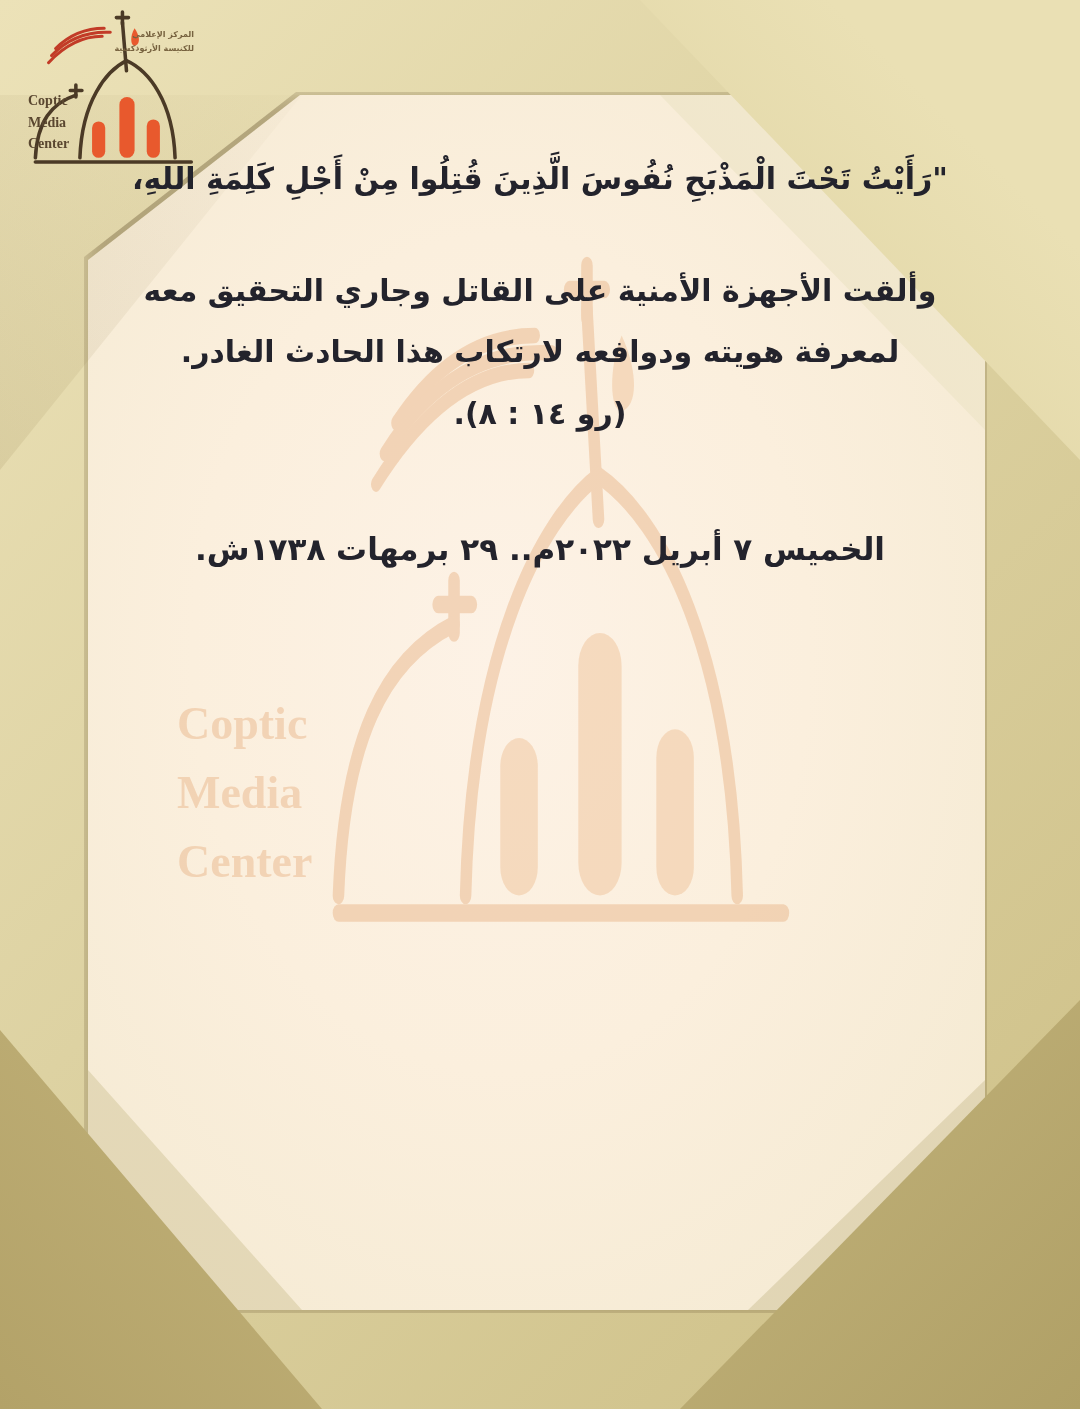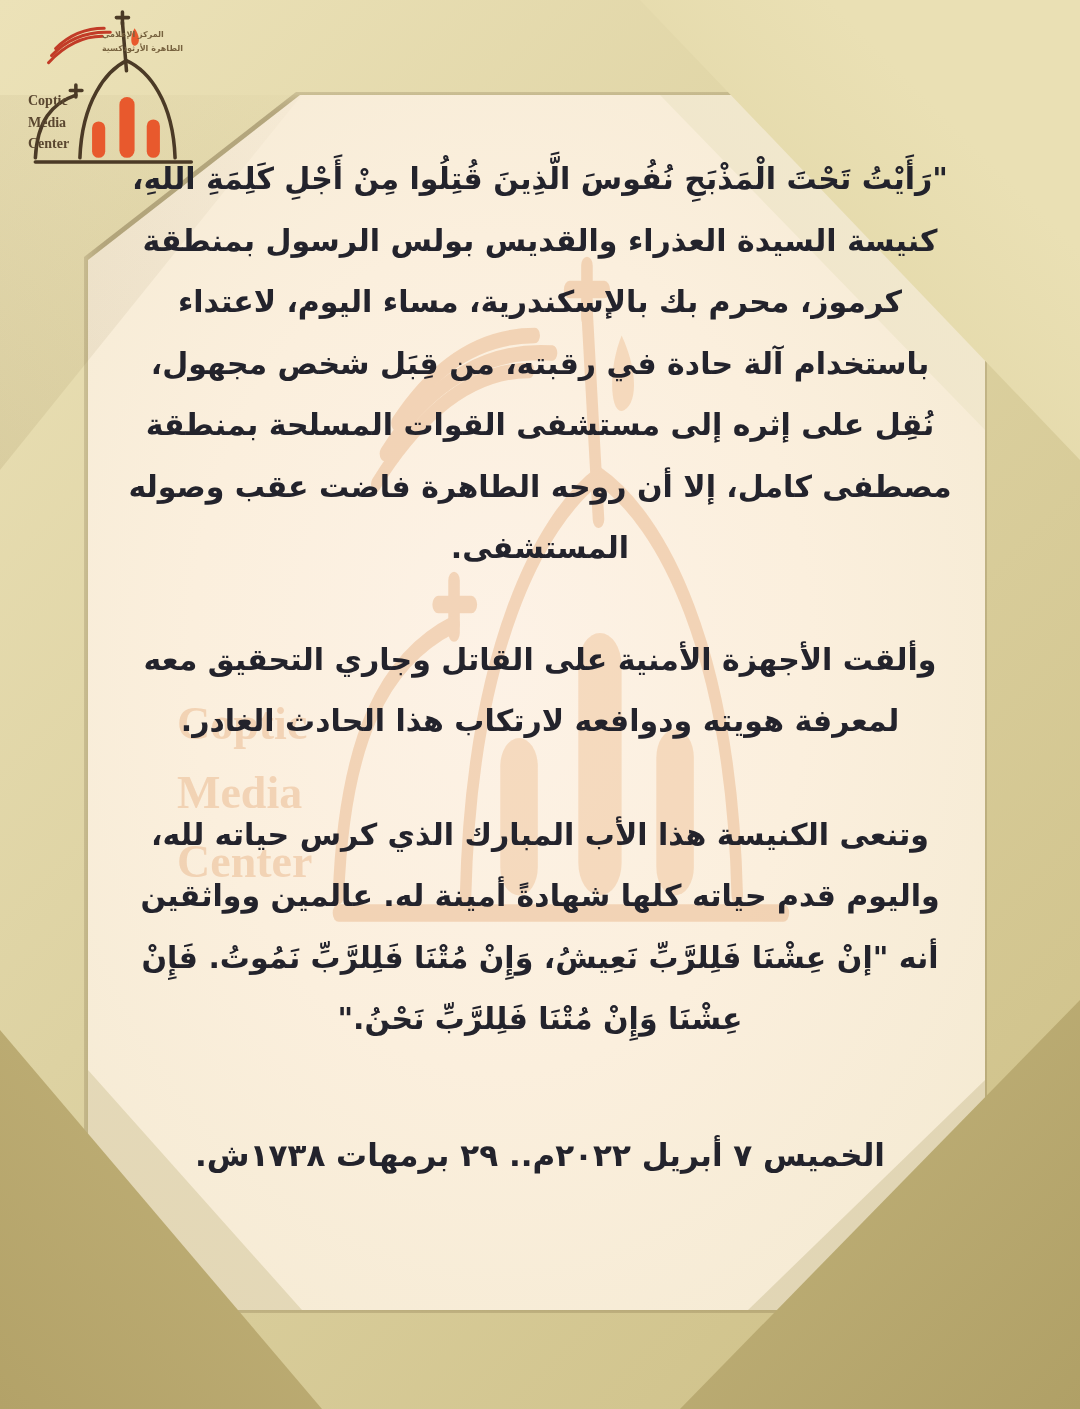--- a/index.html
+++ b/index.html
@@ -43,21 +43,21 @@
   .cmc-art .drop{fill:var(--b);}
   .cmc-art .swoosh{fill:none;stroke:var(--s);stroke-linecap:round;}
   .logo{position:absolute;left:20px;top:8px;width:215px;height:162px;z-index:6;}
   .logo-art{--c:#4b3a26;--b:#e8592d;--s:#c23b27;position:absolute;inset:0;width:100%;height:100%;}
   .logo-art .line{stroke-width:3.5;}
   .logo-art .swoosh{stroke-width:3;}
   .logo-en{position:absolute;left:8px;top:82px;z-index:2;
     font-family:"Liberation Serif",serif;font-weight:bold;font-size:14px;
     color:#5a4730;line-height:1.55;}
   .logo-ar{position:absolute;left:82px;top:20px;width:92px;z-index:2;
-    font-size:8px;font-weight:bold;color:#77623f;text-align:left;line-height:1.7;direction:rtl;}
+    font-size:8px;font-weight:bold;color:#77623f;text-align:right;line-height:1.7;direction:rtl;}
   .watermark{position:absolute;left:165px;top:248px;width:740px;height:700px;opacity:.5;z-index:2;}
   .wm-art{--c:#eab88d;--b:#f0c49b;--s:#eab88d;position:absolute;right:0;top:0;width:82%;height:100%;}
   .wm-art .line{stroke-width:4;}
   .wm-art .swoosh{stroke-width:3.5;}
   .wm-en{position:absolute;left:12px;top:63%;
     font-family:"Liberation Serif",serif;font-weight:bold;font-size:46px;
     color:#eab88d;line-height:1.5;}
   
   .content{
     position:absolute;left:120px;right:120px;top:148px;z-index:5;
@@ -103,23 +103,22 @@
     </svg>
     <div class="wm-en">
       <div>Coptic</div>
       <div>Media</div>
       <div>Center</div>
     </div>
   </div>
 
   <main class="content" dir="rtl">
     <p class="verse">"رَأَيْتُ تَحْتَ الْمَذْبَحِ نُفُوسَ الَّذِينَ قُتِلُوا مِنْ أَجْلِ كَلِمَةِ اللهِ،</p>
-    <p class="para1">كنيسة السيدة العذراء والقديس بولس الرسول بمنطقة كرموز، محرم بك بالإسكندرية، مساء اليوم، لاعتداء باستخدام آلة حادة في رقبته، من قِبَل شخص مجهول، نُقِل على إثره إلى مستشفى القوات المسلحة بمنطقة مصطفى كامل، إلا أن روحه الطاهرة فاضت عقب وصوله المستشفى.</p>
     <p class="para2">وألقت الأجهزة الأمنية على القاتل وجاري التحقيق معه لمعرفة هويته ودوافعه لارتكاب هذا الحادث الغادر.</p>
-    <p class="para3">وتنعى الكنيسة هذا الأب المبارك الذي كرس حياته لله، واليوم قدم حياته كلها شهادةً أمينة له. عالمين وواثقين أنه "إنْ عِشْنَا فَلِلرَّبِّ نَعِيشُ، وَإِنْ مُتْنَا فَلِلرَّبِّ نَمُوتُ. فَإِنْ عِشْنَا وَإِنْ مُتْنَا فَلِلرَّبِّ نَحْنُ."</p>
+    <p class="ref">(رو ١٤ : ٨).</p>
     <p class="date">الخميس ٧ أبريل ٢٠٢٢م.. ٢٩ برمهات ١٧٣٨ش.</p>
   </main>
 
   <div class="logo">
     <svg class="cmc-art logo-art" viewBox="0 0 210 160" preserveAspectRatio="xMidYMid meet">
       <path class="swoosh" d="M34 40 C 48 26 64 20 82 20"></path>
       <path class="swoosh" d="M30 47 C 46 30 66 23 88 24"></path>
       <path class="swoosh" d="M27 54 C 44 36 62 28 80 28"></path>
       <path class="line" d="M100 4 V16 M94 9.5 H106"></path>
       <path class="line" d="M100 14 L104 62"></path>
@@ -132,17 +131,17 @@
       <rect class="bar" x="124" y="110" width="13" height="38" rx="6.5"></rect>
       <path class="line" d="M14 152 H168"></path>
     </svg>
     <div class="logo-en">
       <div>Coptic</div>
       <div>Media</div>
       <div>Center</div>
     </div>
     <div class="logo-ar">
       <div>المركز الإعلامي</div>
-      <div>الطاهرة الأرثوذكسية</div>
+      <div>للكنيسة الأرثوذكسية</div>
     </div>
   </div>
 
 </div>
 
 </body></html>

